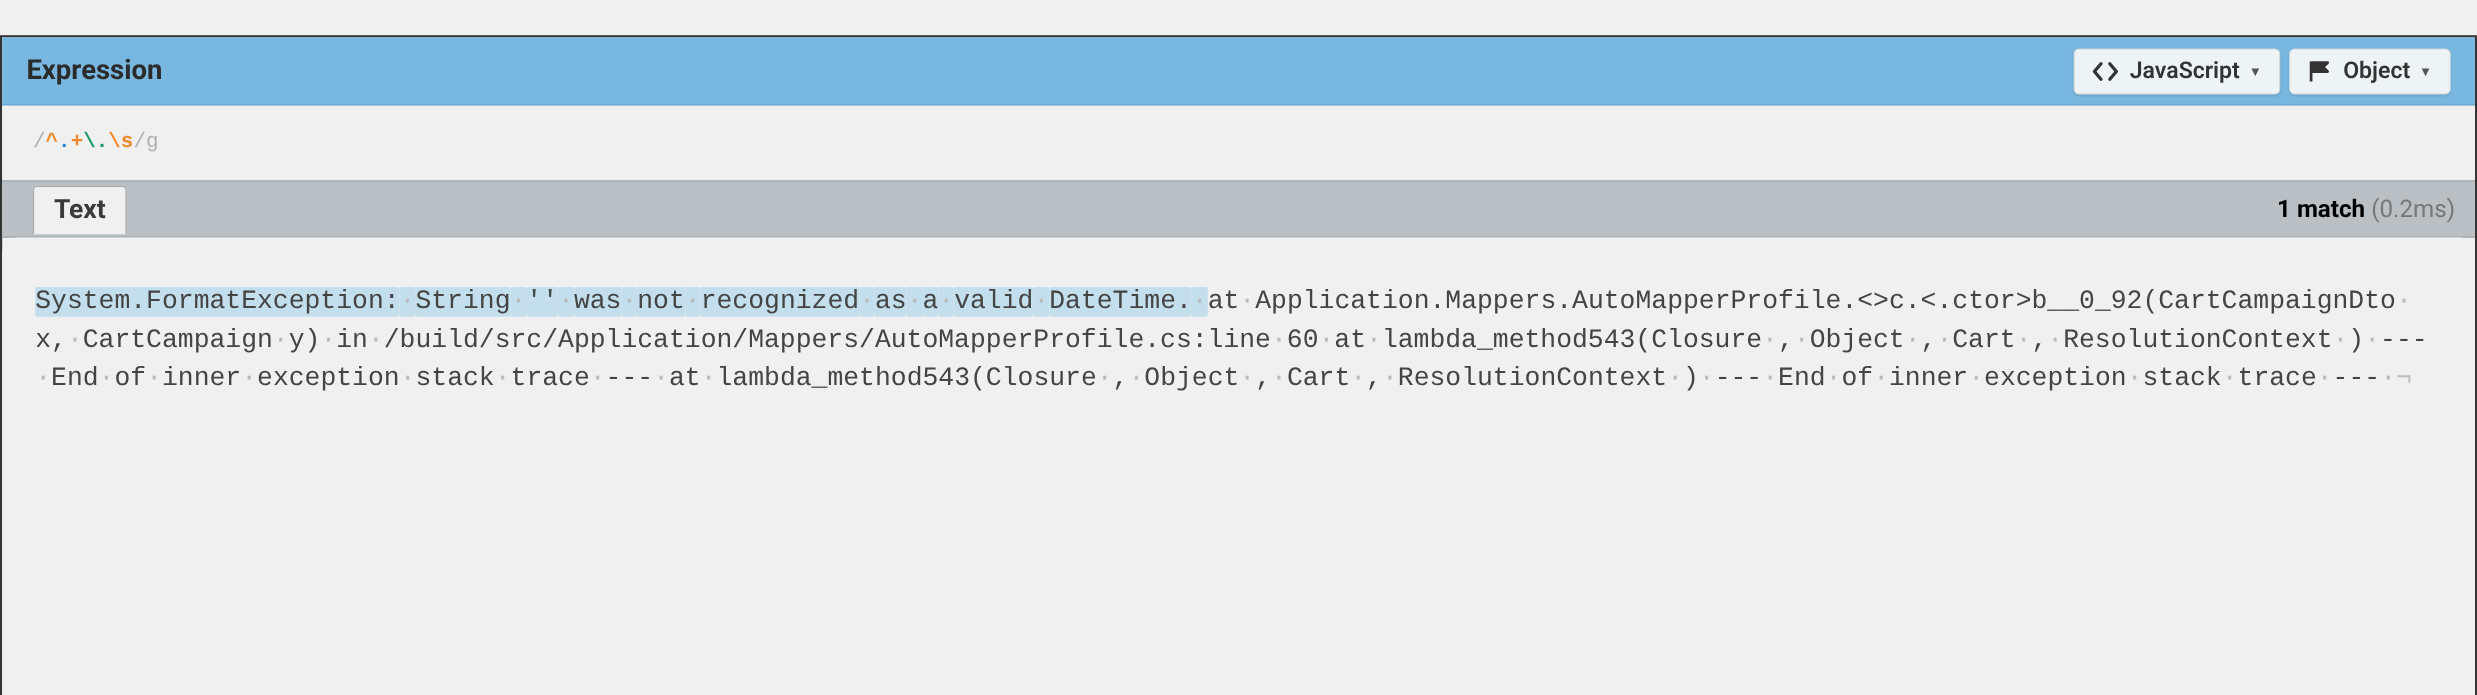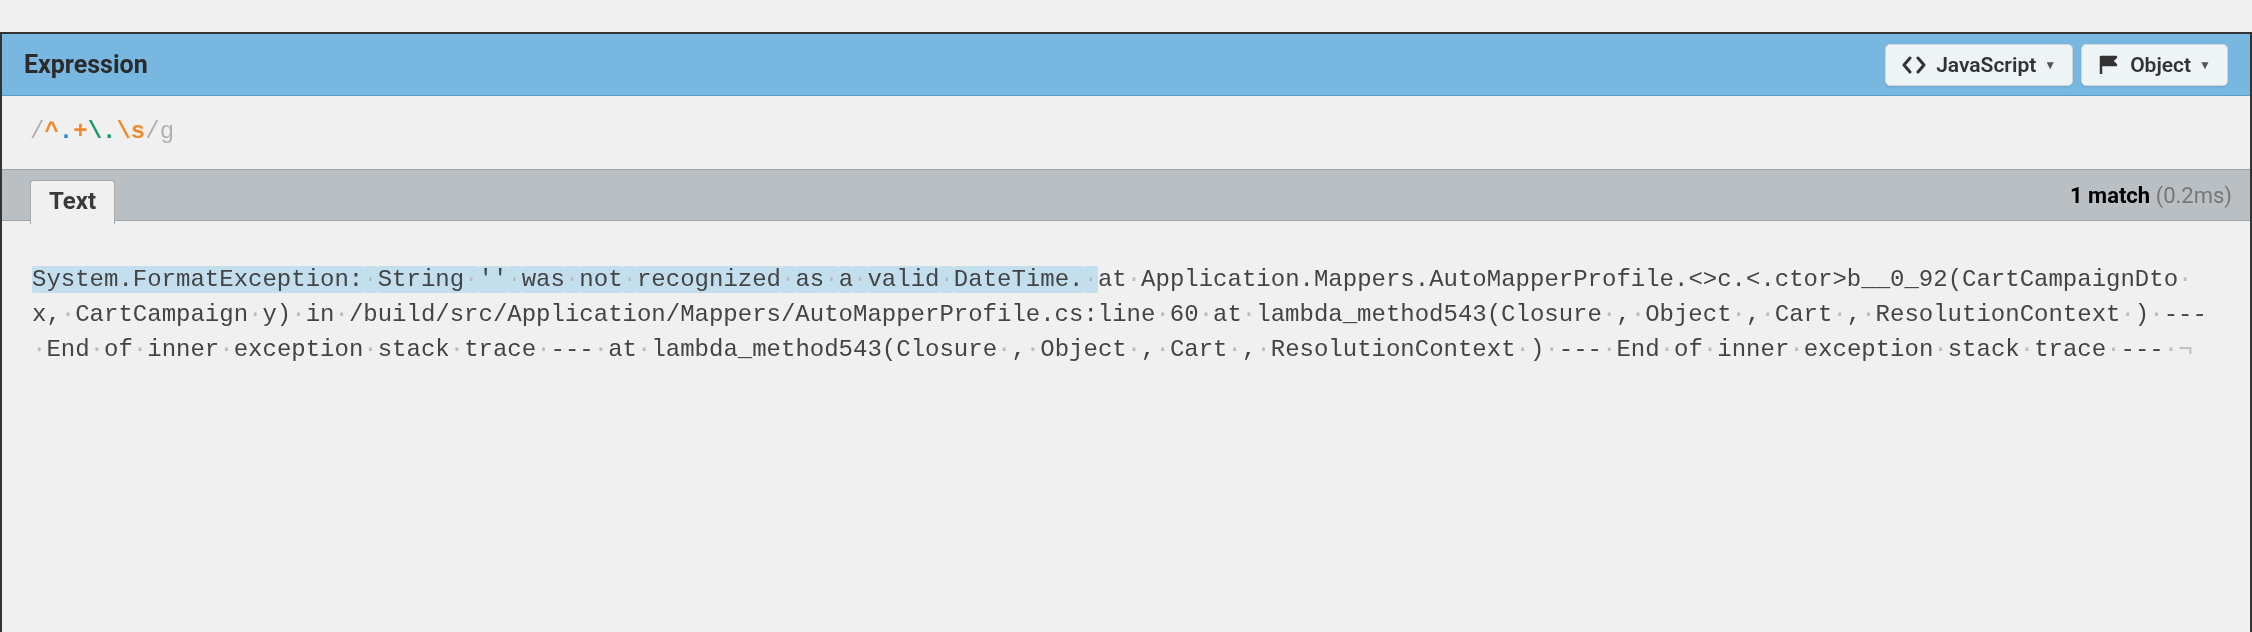--- a/index.html
+++ b/index.html
@@ -56,21 +56,21 @@
       font-size: 12px;
       color: #555;
       margin-left: -2px;
     }
     .hbtn svg { display: block; }
 
     
     .expr-area {
       padding: 22px 28px 24px 28px;
       font-family: "SFMono-Regular", Consolas, "Liberation Mono", Menlo, monospace;
-      font-size: 24px;
+      font-size: 19px;
       background: #f0f0f0;
       white-space: pre;
       color: #444;
     }
     .expr-delim { color: #b0b0b0; }
     .expr-orange { color: #f0892c; font-weight: 600; }
     .expr-green { color: #1a9b63; font-weight: 600; }
     .expr-blue { color: #2a86d6; font-weight: 600; }
     .expr-flags { color: #b0b0b0; }
 
@@ -80,21 +80,21 @@
       border-top: 1px solid #9ea6ac;
       border-bottom: 1px solid #9ea6ac;
       display: flex;
       align-items: center;
       justify-content: space-between;
       padding: 0 18px 0 28px;
       height: 52px;
     }
     .tabs-left {
       display: flex;
-      align-items: flex-end;
+      align-items: flex-start;
       height: 100%;
     }
     .tab {
       font-size: 24px;
       font-weight: 700;
       color: #3a3a3a;
       padding: 8px 18px;
       cursor: pointer;
       display: flex;
       align-items: center;

